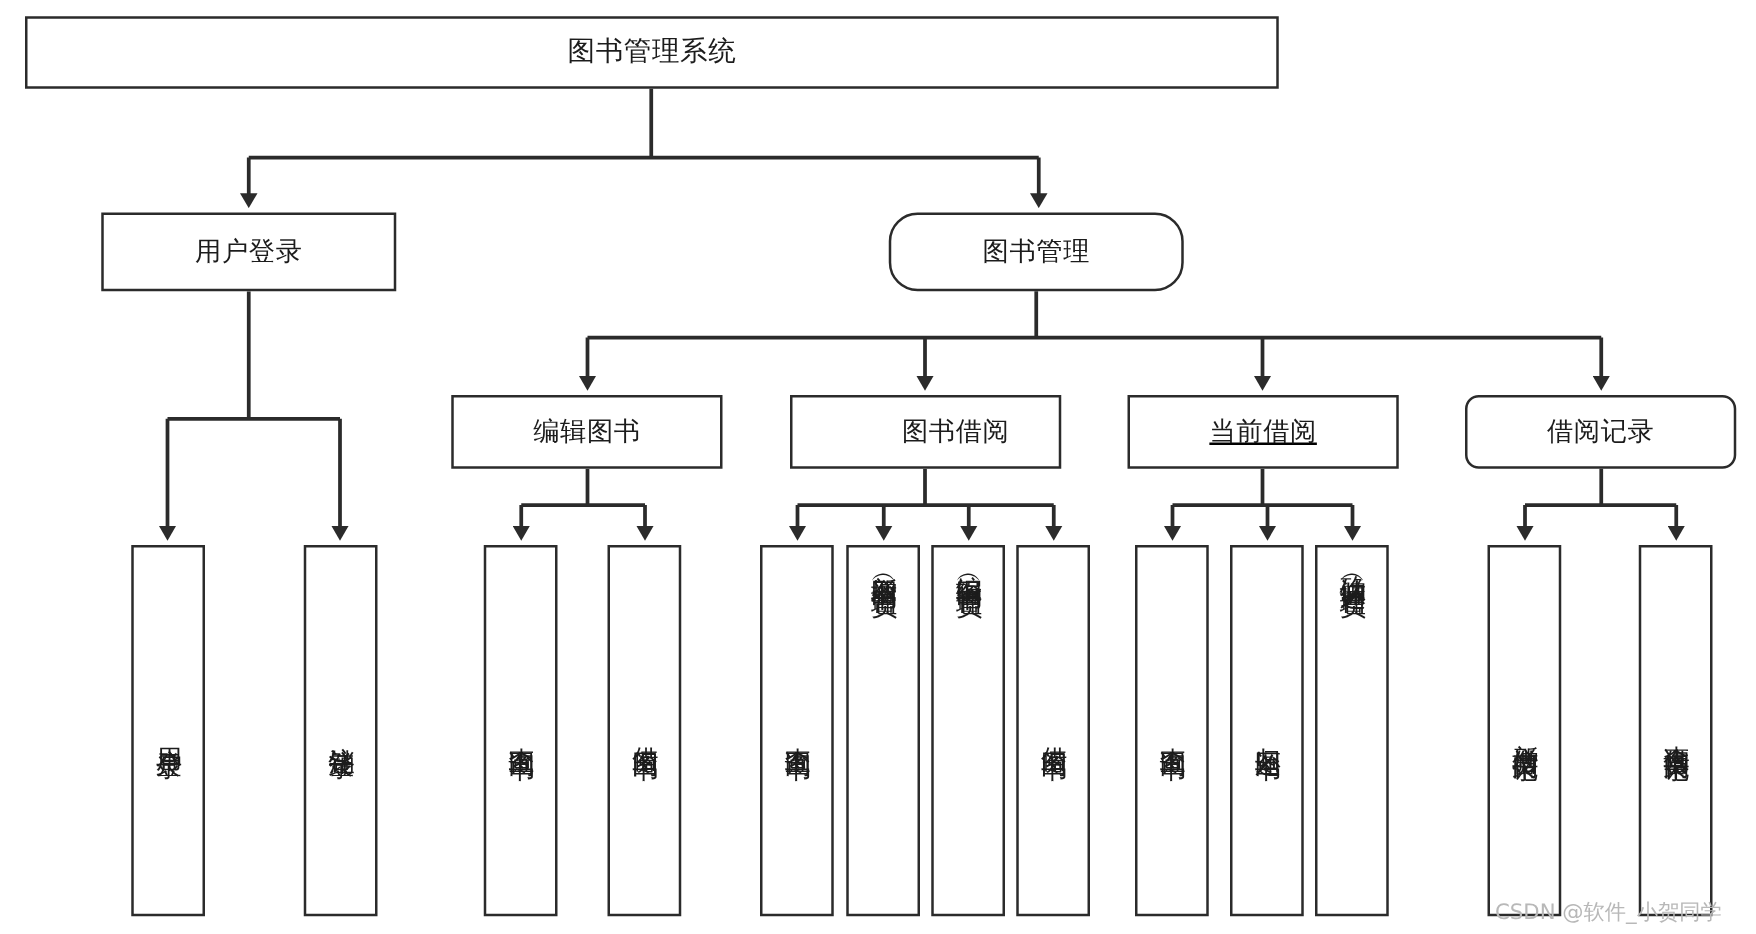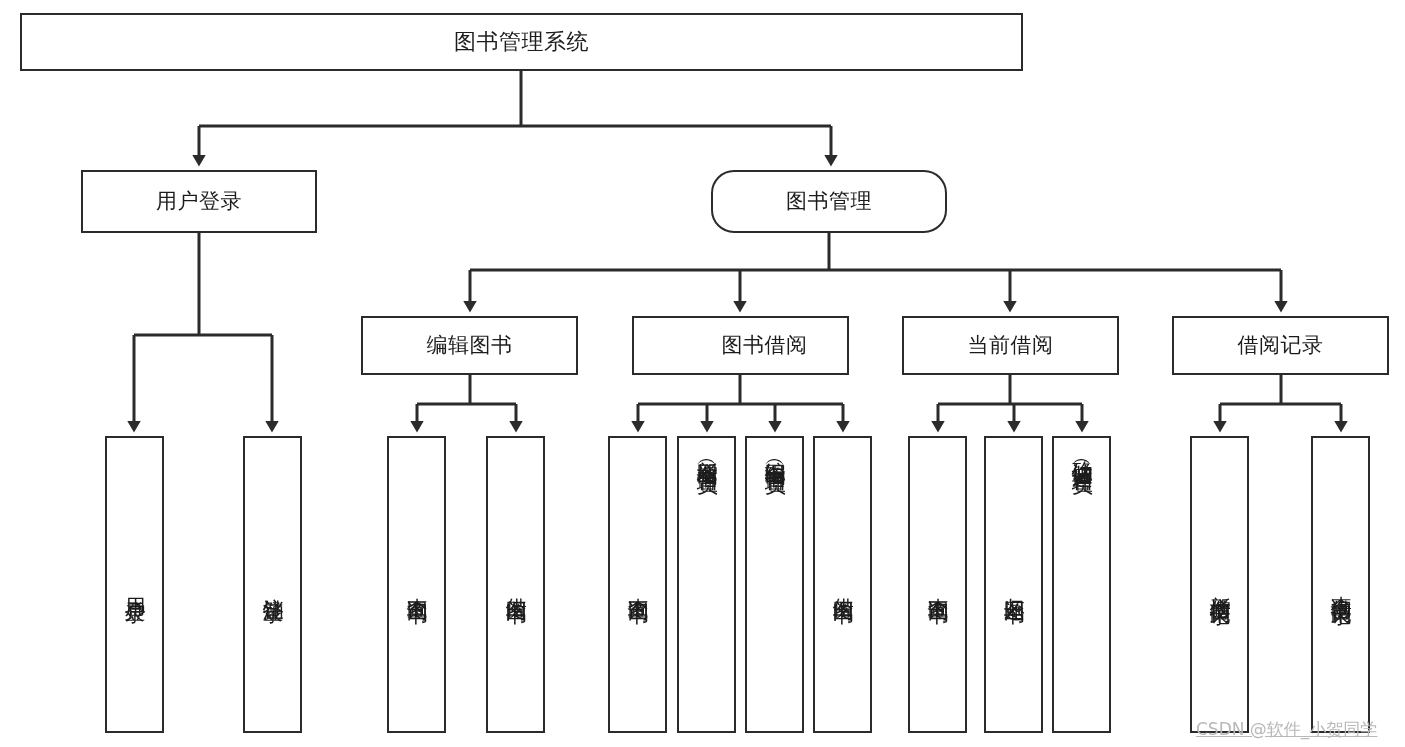--- a/index.html
+++ b/index.html
@@ -69,21 +69,20 @@
   .node.vert.mid {
     align-items: center;
     padding-top: 0;
   }
   .watermark {
     position: absolute;
     color: #b8b8b8;
     font-size: 17px;
     white-space: nowrap;
     font-family: "DejaVu Sans", "Liberation Sans", sans-serif;
-    text-decoration: underline;
   }
 </style>
 </head>
 <body>
 
 <div id="canvas">
 
   <svg id="wires" viewBox="0 0 1405 747">
     <defs>
       <marker id="arrow" markerWidth="12" markerHeight="14" refX="1.5" refY="7" orient="auto" markerUnits="userSpaceOnUse">
@@ -144,24 +143,24 @@
   <div class="node horiz" id="node-l2-1" style="left: 711px; top: 170px; width: 236px; height: 63px; border-radius: 23px;">
     <span class="label">图书管理</span>
   </div>
 
   <div class="node horiz" id="node-l3-0" style="left: 361px; top: 316px; width: 217px; height: 59px;">
     <span class="label">编辑图书</span>
   </div>
   <div class="node horiz" id="node-l3-1" style="left: 632px; top: 316px; width: 217px; height: 59px; padding-left: 48px;">
     <span class="label">图书借阅</span>
   </div>
-  <div class="node horiz" id="node-l3-2" style="left: 902px; top: 316px; width: 217px; height: 59px;">
+  <div class="node horiz" id="node-l3-2" style="left: 902px; top: 316px; width: 217px; height: 59px; text-decoration: underline;">
     <span class="label">当前借阅</span>
   </div>
-  <div class="node horiz" id="node-l3-3" style="left: 1172px; top: 316px; width: 217px; height: 59px;">
+  <div class="node horiz" id="node-l3-3" style="left: 1172px; top: 316px; width: 217px; height: 59px; border-radius: 11px;">
     <span class="label">借阅记录</span>
   </div>
 
   <div class="node vert mid" id="node-leaf-0" style="left: 105px; top: 436px; width: 59px; height: 297px;">
     <span class="label">用户登录</span>
   </div>
   <div class="node vert mid" id="node-leaf-1" style="left: 243px; top: 436px; width: 59px; height: 297px;">
     <span class="label">注销登录</span>
   </div>
   <div class="node vert mid" id="node-leaf-2" style="left: 387px; top: 436px; width: 59px; height: 297px;">

